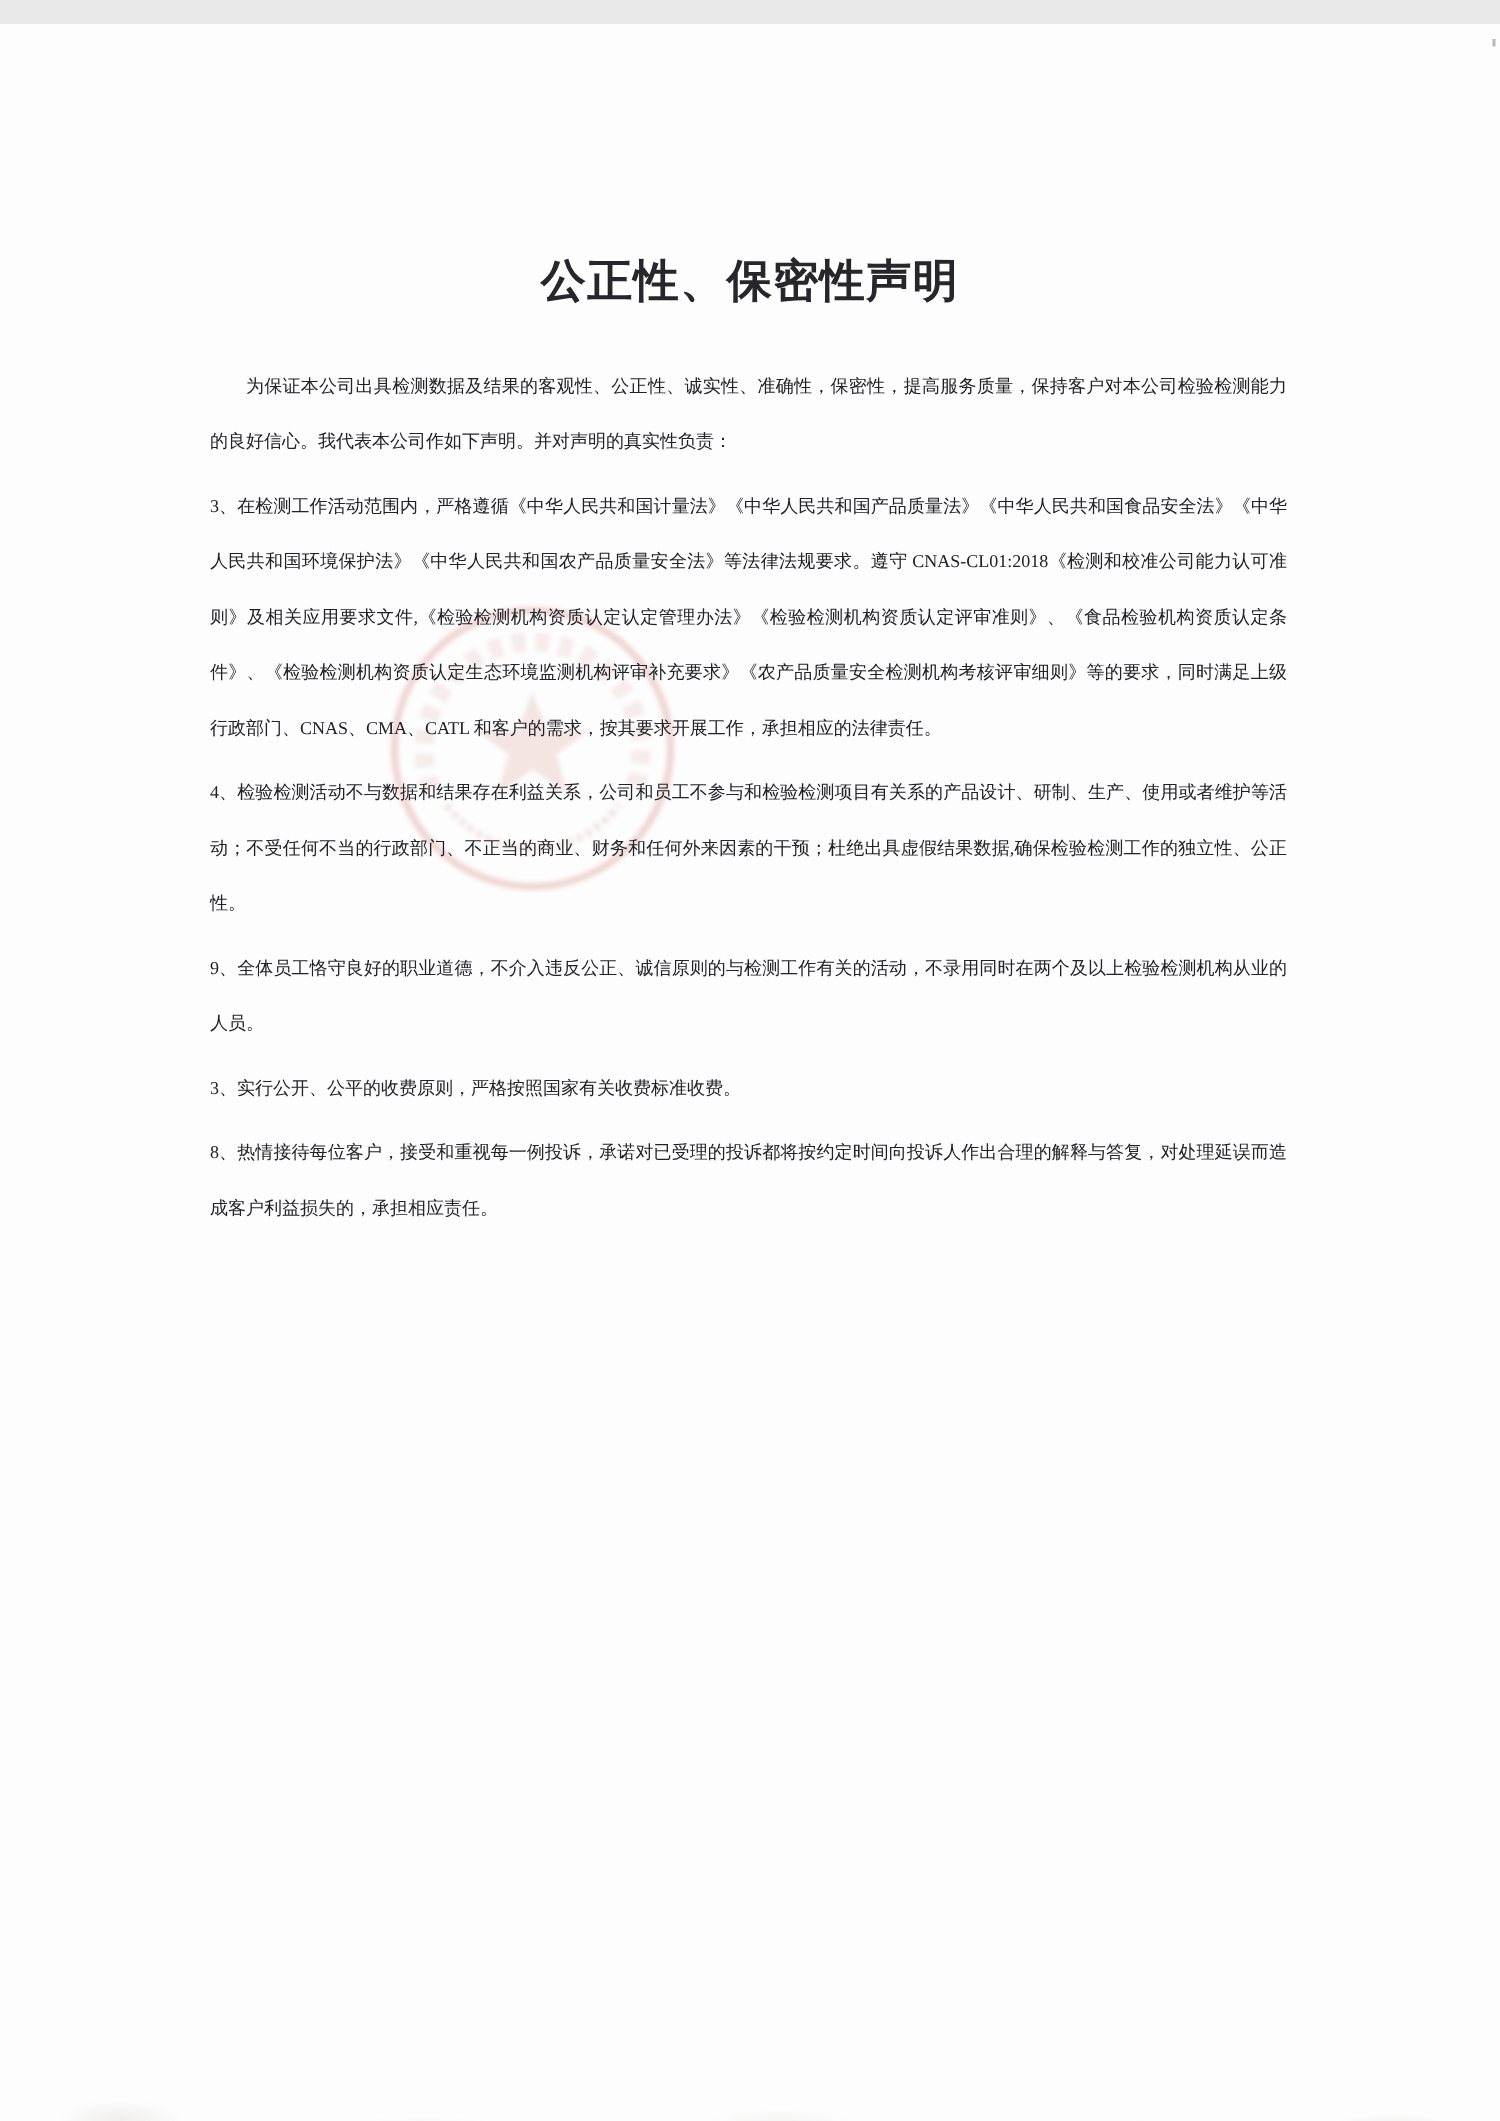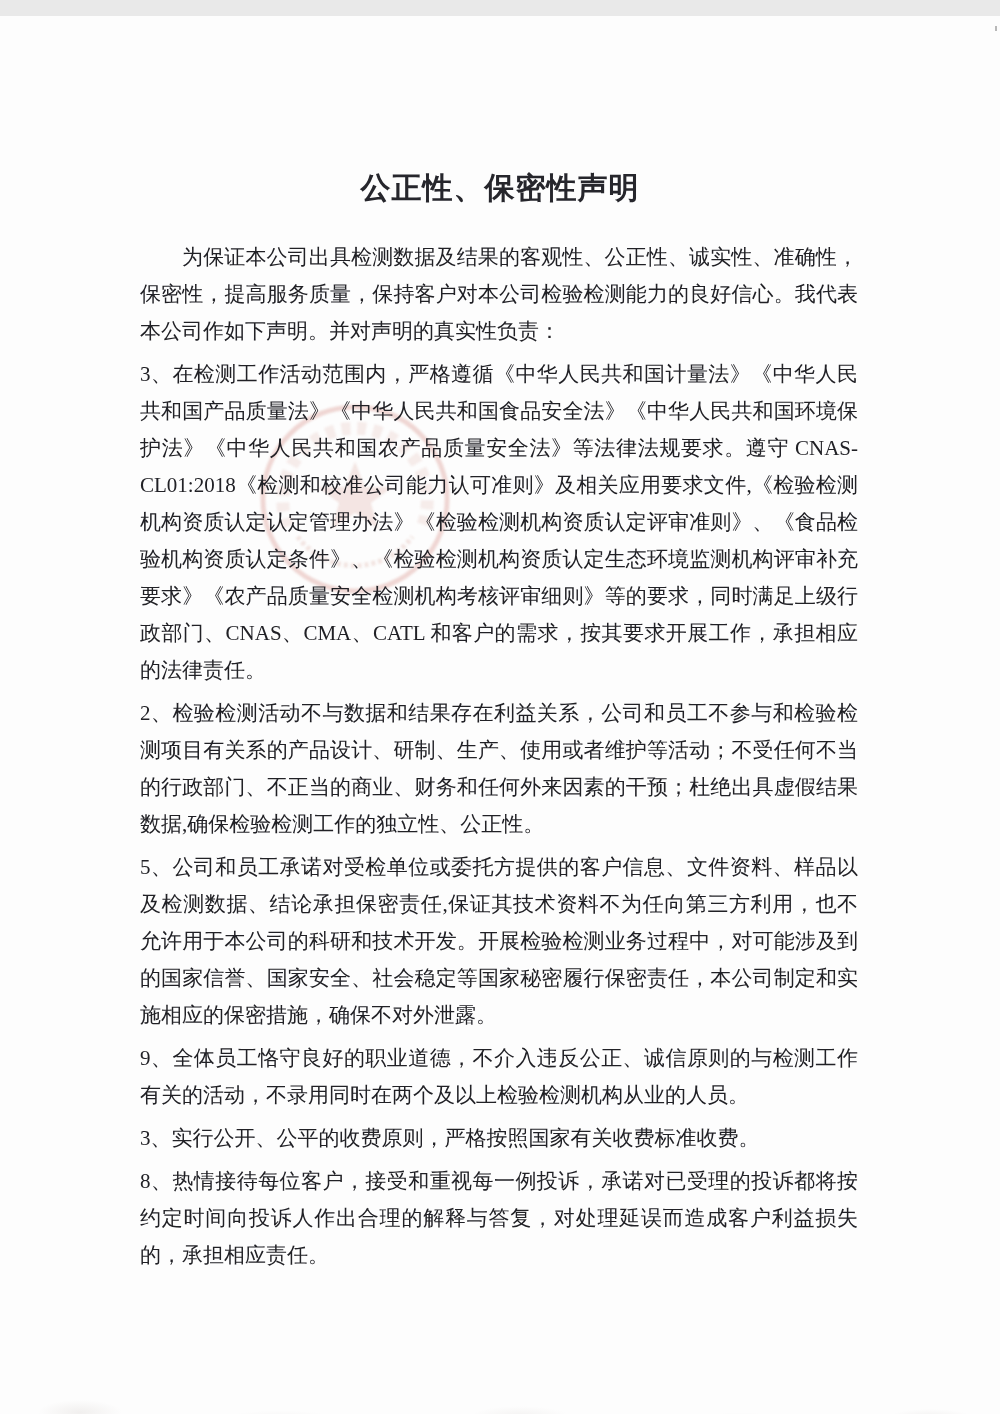--- a/index.html
+++ b/index.html
@@ -18,21 +18,21 @@
     font-family:"Liberation Sans","DejaVu Sans",sans-serif;
     font-weight:bold;
     font-size:30px;
     line-height:1.3;
     letter-spacing:1px;
     color:#26262c;
   }
   .content{
     position:relative;
     margin:32px 142px 0 140px;
-    font-size:21px;
+    font-size:12px;
     line-height:37px;
     text-align:justify;
     color:#212126;
     z-index:2;
   }
   .content p{margin:0 0 6px 0;}
   .content p.intro{text-indent:2em;}
   
   .stamp{
     position:absolute;
@@ -82,22 +82,21 @@
         <polygon points="100,62 110,88 138,88 116,104 124,131 100,114 76,131 84,104 62,88 90,88" opacity="0.22" fill="#cf8275"></polygon>
       </g>
     </svg>
   </div>
 
   <h1 class="title">公正性、保密性声明</h1>
 
   <div class="content">
     <p class="intro">为保证本公司出具检测数据及结果的客观性、公正性、诚实性、准确性，保密性，提高服务质量，保持客户对本公司检验检测能力的良好信心。我代表本公司作如下声明。并对声明的真实性负责：</p>
     <p class="item">3、在检测工作活动范围内，严格遵循《中华人民共和国计量法》《中华人民共和国产品质量法》《中华人民共和国食品安全法》《中华人民共和国环境保护法》《中华人民共和国农产品质量安全法》等法律法规要求。遵守 CNAS-CL01:2018《检测和校准公司能力认可准则》及相关应用要求文件,《检验检测机构资质认定认定管理办法》《检验检测机构资质认定评审准则》、《食品检验机构资质认定条件》、《检验检测机构资质认定生态环境监测机构评审补充要求》《农产品质量安全检测机构考核评审细则》等的要求，同时满足上级行政部门、CNAS、CMA、CATL 和客户的需求，按其要求开展工作，承担相应的法律责任。</p>
-    <p class="item">2、检验检测活动不与数据和结果存在利益关系，公司和员工不参与和检验检测项目有关系的产品设计、研制、生产、使用或者维护等活动；不受任何不当的行政部门、不正当的商业、财务和任何外来因素的干预；杜绝出具虚假结果数据,确保检验检测工作的独立性、公正性。</p>
-    <p class="item">5、公司和员工承诺对受检单位或委托方提供的客户信息、文件资料、样品以及检测数据、结论承担保密责任,保证其技术资料不为任向第三方利用，也不允许用于本公司的科研和技术开发。开展检验检测业务过程中，对可能涉及到的国家信誉、国家安全、社会稳定等国家秘密履行保密责任，本公司制定和实施相应的保密措施，确保不对外泄露。</p>
+    <p class="item">4、检验检测活动不与数据和结果存在利益关系，公司和员工不参与和检验检测项目有关系的产品设计、研制、生产、使用或者维护等活动；不受任何不当的行政部门、不正当的商业、财务和任何外来因素的干预；杜绝出具虚假结果数据,确保检验检测工作的独立性、公正性。</p>
     <p class="item">9、全体员工恪守良好的职业道德，不介入违反公正、诚信原则的与检测工作有关的活动，不录用同时在两个及以上检验检测机构从业的人员。</p>
     <p class="item">3、实行公开、公平的收费原则，严格按照国家有关收费标准收费。</p>
     <p class="item">8、热情接待每位客户，接受和重视每一例投诉，承诺对已受理的投诉都将按约定时间向投诉人作出合理的解释与答复，对处理延误而造成客户利益损失的，承担相应责任。</p>
   </div>
 
   <div class="scan-noise"></div>
   <div class="dot-artifact"></div>
 
 </div>
 

